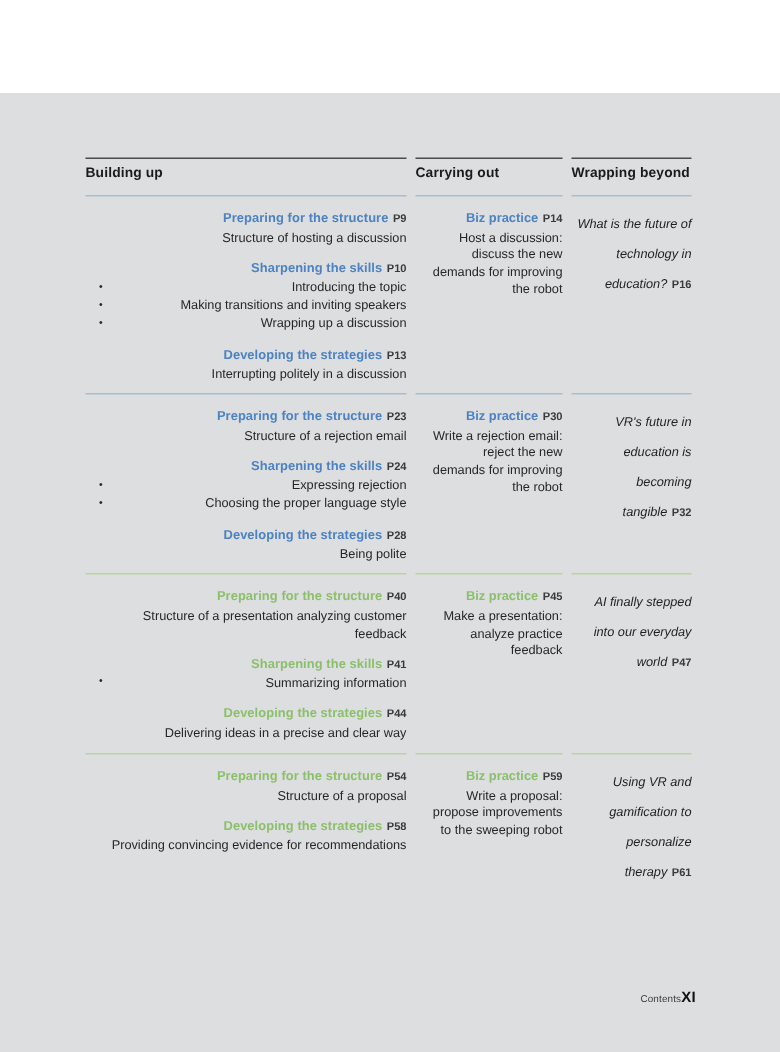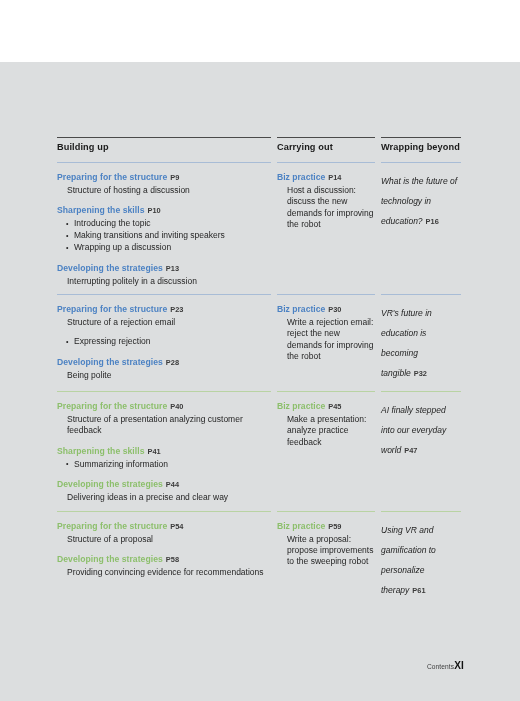--- a/index.html
+++ b/index.html
@@ -49,21 +49,21 @@
   }
   .col-head {
     font-size: 9.2px;
     font-weight: bold;
     color: #1b1b1b;
     letter-spacing: 0.1px;
     padding-bottom: 3px;
     border-top: 1.1px solid #4a4a4a;
     padding-top: 4px;
   }
-  .col-1 { width: 214px; margin-right: 6px; margin-top: 32px; }
+  .col-1 { width: 214px; margin-right: 6px; }
   .col-2 { width: 98px;  margin-right: 6px; }
   .col-3 { width: 80px; }
 
   
   .toc-section {
     display: flex;
     padding-top: 7px;
   }
   .sec-col {
     box-sizing: border-box;
@@ -74,20 +74,21 @@
 
   .rule {
     border-top: 1.1px solid #a8bcd6;
   }
   .rule-green {
     border-top: 1.1px solid #b9d3a3;
   }
 
   .sec-col.c1, .sec-col.c2, .sec-col.c3 {
     padding-top: 8px;
+    text-align: right;
   }
 
   
   .grp {
     margin-bottom: 8px;
   }
   .grp:last-child { margin-bottom: 0; }
 
   .grp-title {
     font-size: 8.6px;
@@ -228,22 +229,24 @@
             <div class="beyond-text">What is the future of technology in education?<span class="pg">P16</span></div>
           </div>
         </div>
         <div class="toc-section theme-blue">
           <div class="sec-col c1 rule">
             <div class="grp">
               <div class="grp-title">Preparing for the structure<span class="pg">P23</span></div>
               <div class="grp-sub">Structure of a rejection email</div>
             </div>
             <div class="grp">
+              <div class="grp-title">Sharpening the skills<span class="pg">P24</span></div>
               <ul class="bullets">
                 <li>Expressing rejection</li>
+                <li>Choosing the proper language style</li>
               </ul>
             </div>
             <div class="grp">
               <div class="grp-title">Developing the strategies<span class="pg">P28</span></div>
               <div class="grp-sub">Being polite</div>
             </div>
           </div>
           <div class="sec-col c2 rule">
             <div class="biz-title">Biz practice<span class="pg">P30</span></div>
             <div class="biz-body">Write a rejection email: reject the new demands for improving the robot</div>

